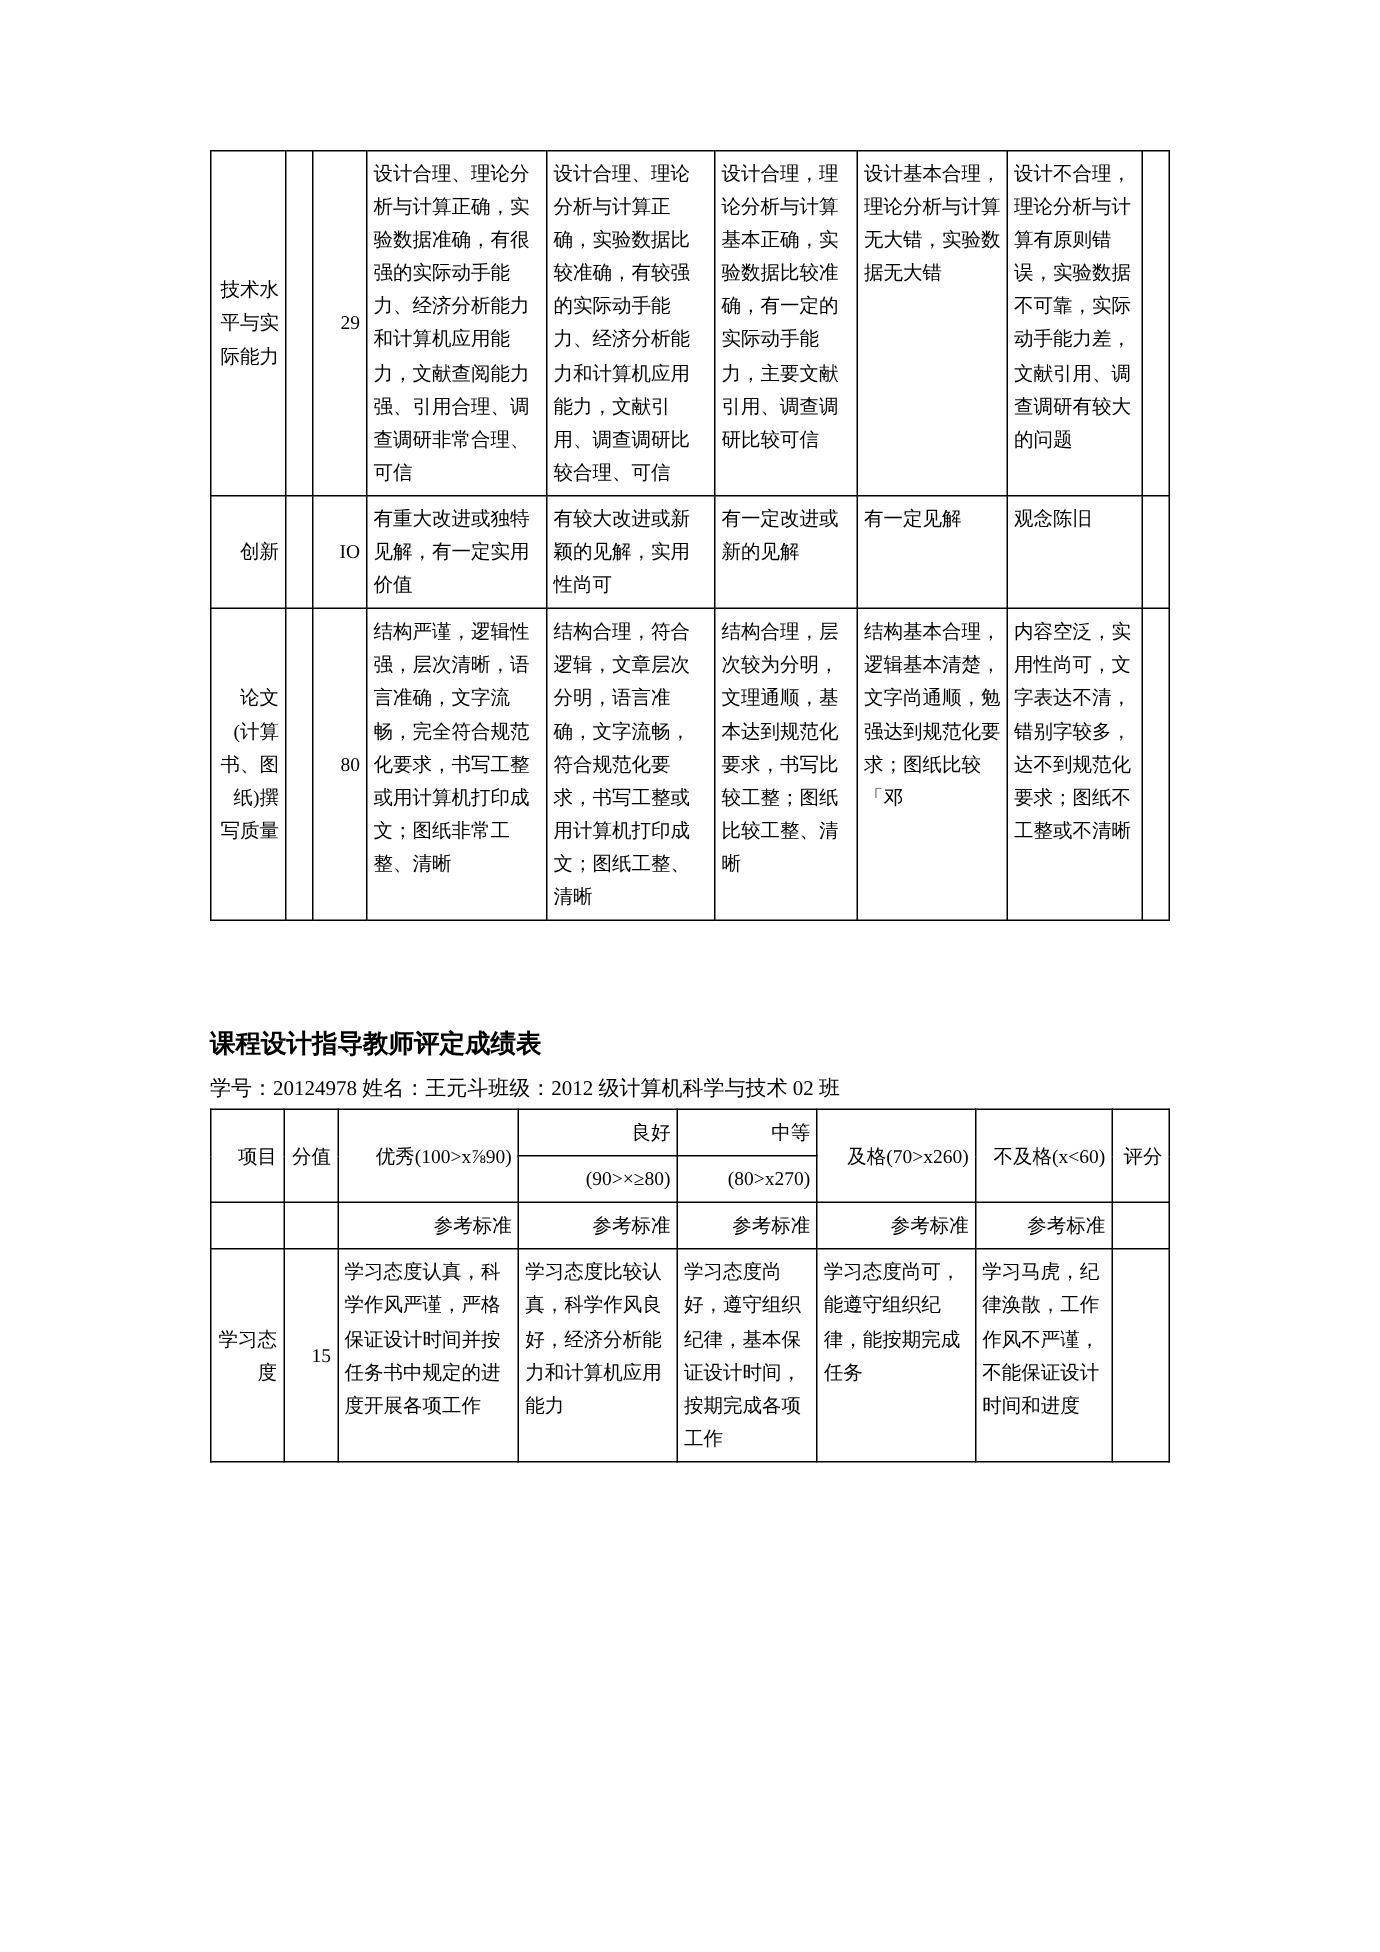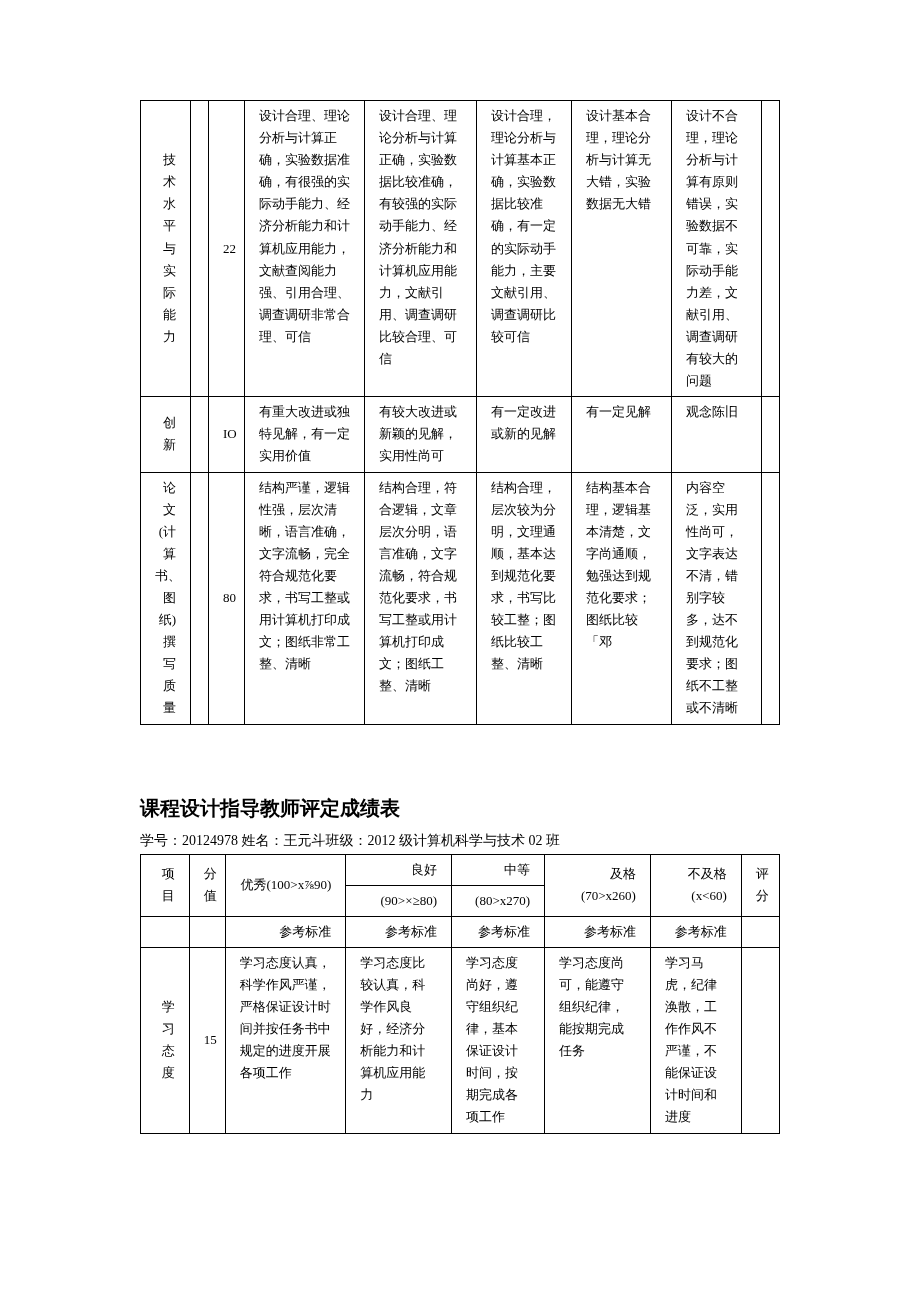--- a/index.html
+++ b/index.html
@@ -12,34 +12,34 @@
     width: 920px;
     box-sizing: border-box;
   }
   table {
     border-collapse: collapse;
     width: 100%;
     table-layout: fixed;
   }
   td, th {
     border: 1px solid #000;
-    padding: 4px 14px;
+    padding: 4px 4px;
     vertical-align: top;
     line-height: 1.7;
     font-size: 13px;
     margin-left: 32px;
   }
   .center {
     text-align: right;
     vertical-align: middle;
   }
   .section-title {
     font-family: "SimHei", "黑体", sans-serif;
     font-weight: bold;
-    font-size: 20px;
+    font-size: 17px;
     margin-top: 70px;
     margin-bottom: 10px;
   }
   .sub-line {
     font-size: 14px;
     margin-bottom: 4px;
   }
   
   .t1-col-a { width: 50px; }
   .t1-col-b { width: 18px; }
@@ -73,21 +73,21 @@
       <col class="t1-col-e">
       <col class="t1-col-f">
     <col class="t1-col-g">
       <col class="t1-col-h">
       <col class="t1-col-i">
   </colgroup>
   <tbody>
     <tr>
       <td class="center">技术水平与实际能力</td>
       <td></td>
-      <td class="center">22</td>
+      <td class="center">29</td>
       <td>设计合理、理论分析与计算正确，实验数据准确，有很强的实际动手能力、经济分析能力和计算机应用能力，文献查阅能力强、引用合理、调查调研非常合理、可信</td>
       <td>设计合理、理论分析与计算正确，实验数据比较准确，有较强的实际动手能力、经济分析能力和计算机应用能力，文献引用、调查调研比较合理、可信</td>
       <td>设计合理，理论分析与计算基本正确，实验数据比较准确，有一定的实际动手能力，主要文献引用、调查调研比较可信</td>
       <td>设计基本合理，理论分析与计算无大错，实验数据无大错</td>
       <td>设计不合理，理论分析与计算有原则错误，实验数据不可靠，实际动手能力差，文献引用、调查调研有较大的问题</td>
       <td></td>
     </tr>
     <tr>
       <td class="center">创新</td>
       <td></td>

